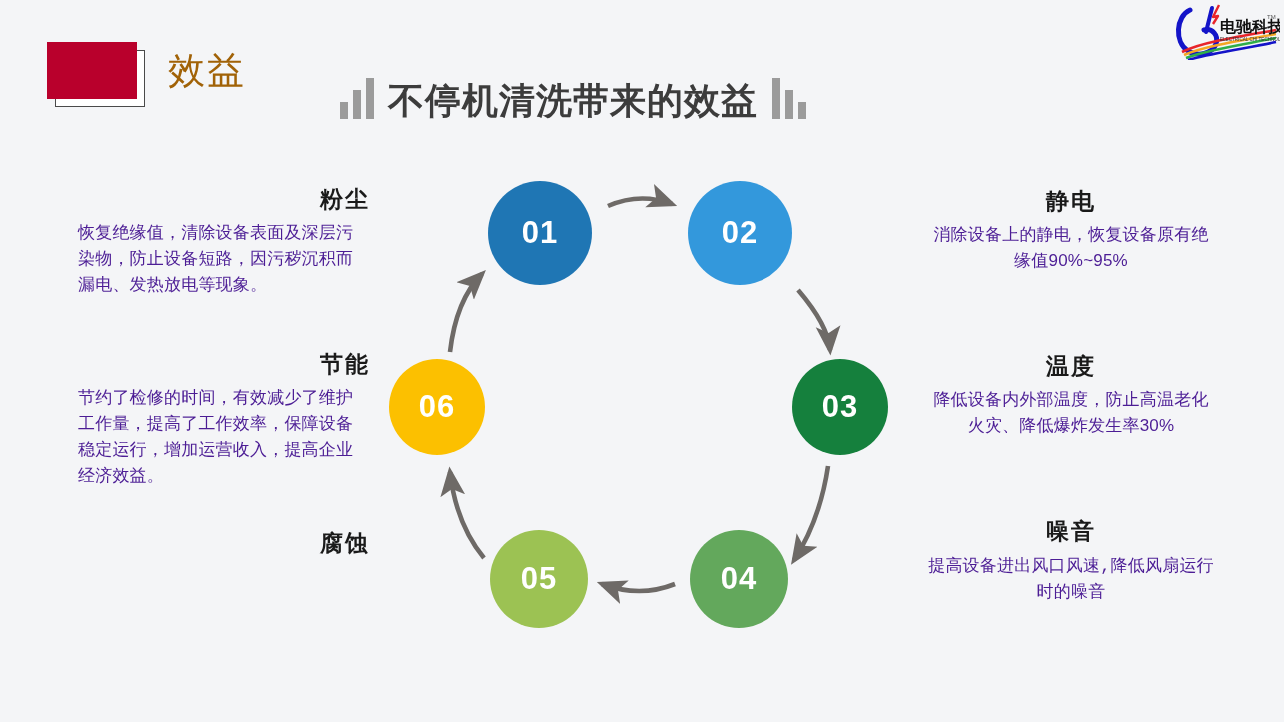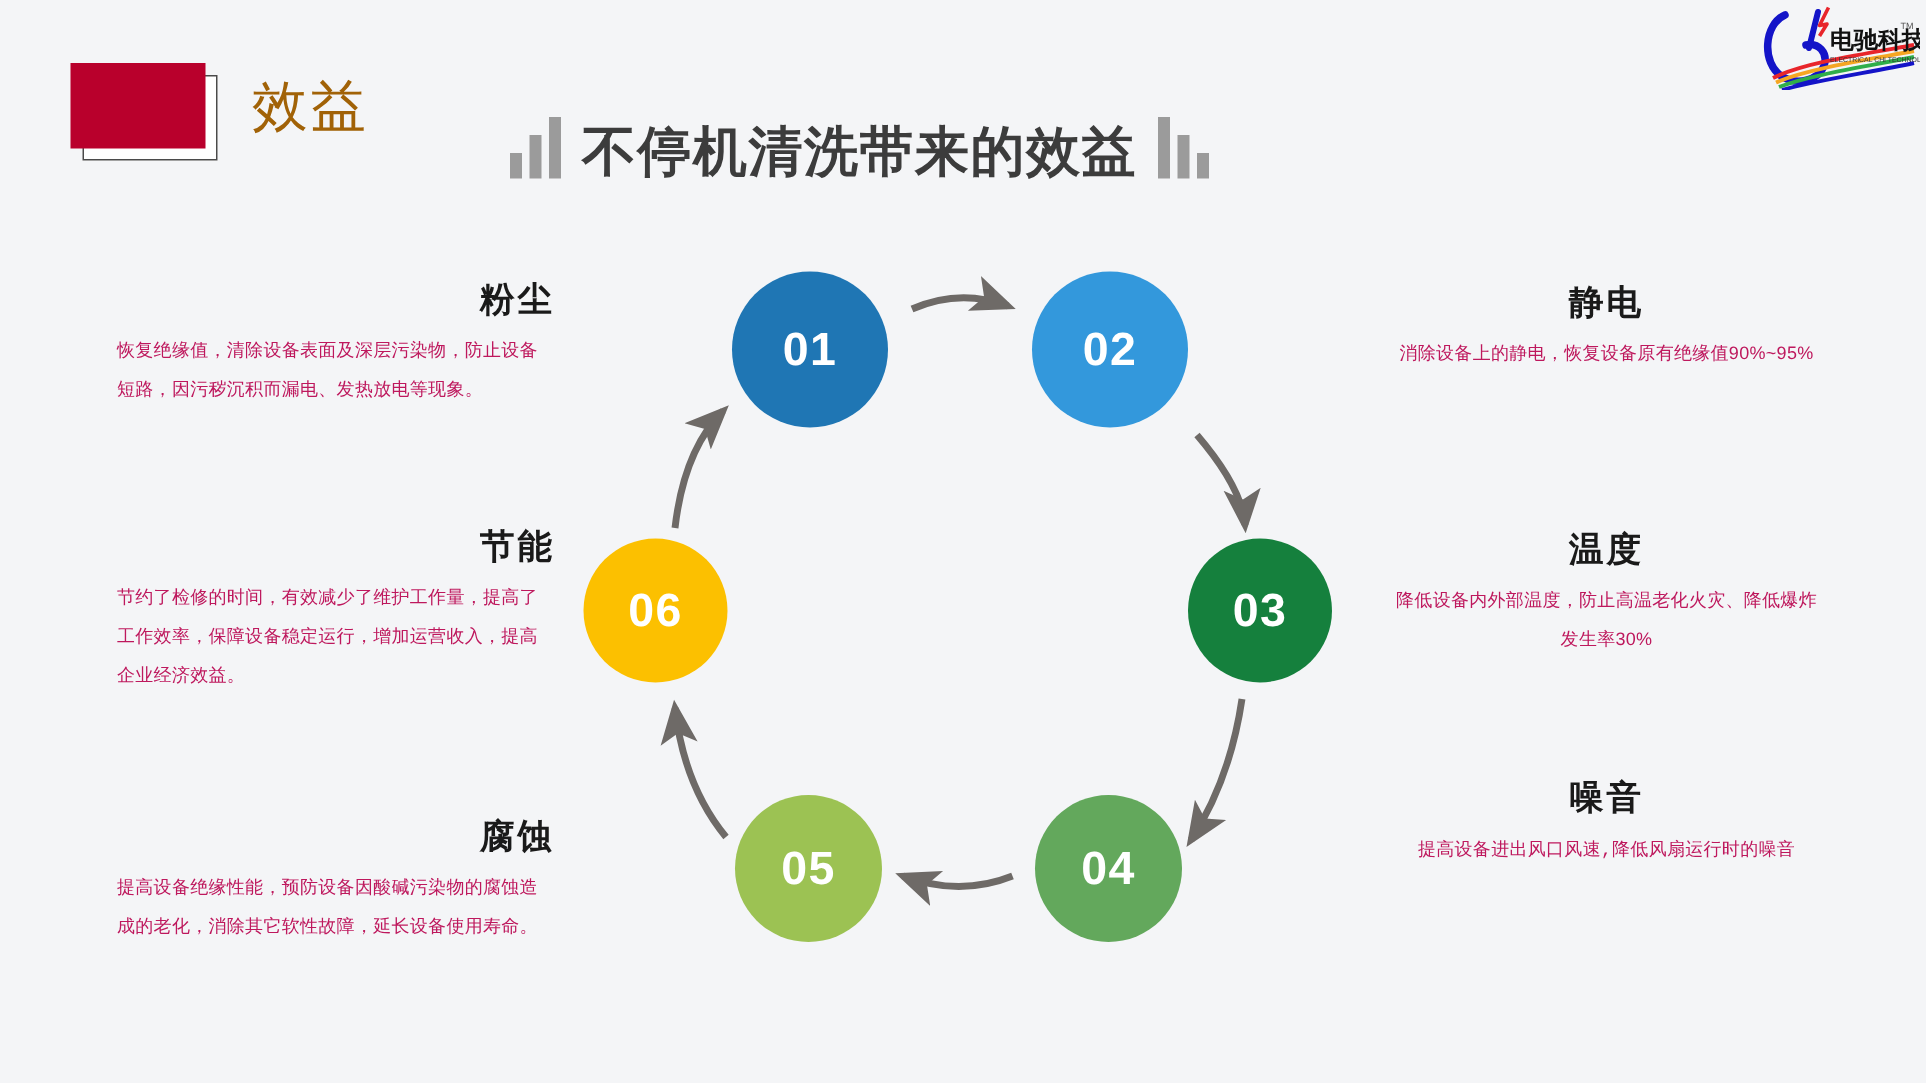--- a/index.html
+++ b/index.html
@@ -139,32 +139,32 @@
   }
   .block .bt {
     font-size: 23px;
     font-weight: 700;
     color: #1a1a1a;
     letter-spacing: 2px;
     line-height: 30px;
     margin-bottom: 6px;
   }
   .block .bd {
-    font-size: 12px;
-    color: #be185d;
+    font-size: 17px;
+    color: #4c1d95;
     line-height: 26px;
     letter-spacing: 0.2px;
   }
   .block.left { left: 78px; text-align: left; }
   .block.left .bt { text-align: right; }
   .block.right { left: 925px; text-align: center; }
 
   .blk-dust   { top: 184px; }
   .blk-energy { top: 349px; }
-  .blk-corr   { top: 542px; }
+  .blk-corr   { top: 528px; }
   .blk-static { top: 186px; }
   .blk-temp   { top: 351px; }
   .blk-noise  { top: 518px; font-family: Liberation Mono, monospace; }
 </style>
 </head>
 <body>
 
 <div class="slide">
 
   <div class="logo">
@@ -240,21 +240,20 @@
     <div class="bd">恢复绝缘值，清除设备表面及深层污染物，防止设备短路，因污秽沉积而漏电、发热放电等现象。</div>
   </div>
 
   <div class="block left blk-energy">
     <div class="bt">节能</div>
     <div class="bd">节约了检修的时间，有效减少了维护工作量，提高了工作效率，保障设备稳定运行，增加运营收入，提高企业经济效益。</div>
   </div>
 
   <div class="block left blk-corr">
     <div class="bt">腐蚀</div>
-    <div class="bd">提高设备绝缘性能，预防设备因酸碱污染物的腐蚀造成的老化，消除其它软性故障，延长设备使用寿命。</div>
   </div>
 
   <div class="block right blk-static">
     <div class="bt">静电</div>
     <div class="bd">消除设备上的静电，恢复设备原有绝缘值90%~95%</div>
   </div>
 
   <div class="block right blk-temp">
     <div class="bt">温度</div>
     <div class="bd">降低设备内外部温度，防止高温老化火灾、降低爆炸发生率30%</div>

